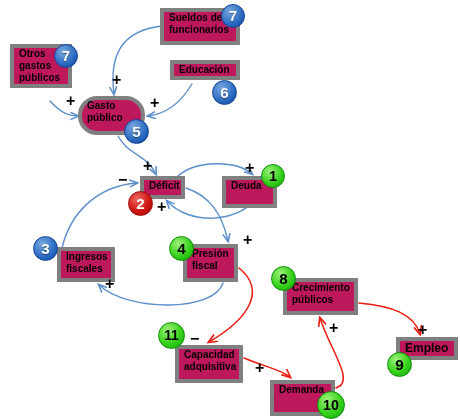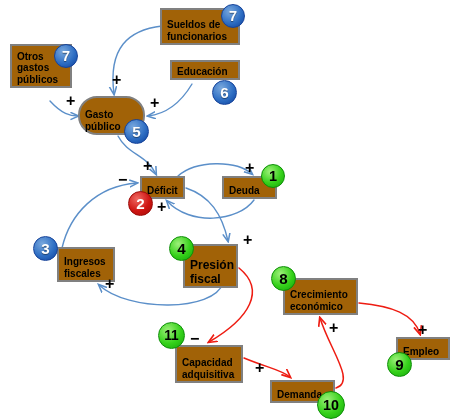--- a/index.html
+++ b/index.html
@@ -2,28 +2,28 @@
 <html><head>
 <meta charset="utf-8">
 <style>
   html,body{margin:0;padding:0;background:#ffffff;}
   body{font-family:"Liberation Sans",sans-serif;}
   #canvas{position:relative;width:460px;height:419px;background:#ffffff;overflow:hidden;}
   #edges{position:absolute;left:0;top:0;width:460px;height:419px;}
   .node{
     position:absolute;
     box-sizing:border-box;
-    border:2px solid #8b5cf6;
-    background:#a16207;
+    border:4px solid #8b5cf6;
+    background:#be185d;
     color:#000000;
     font-weight:bold;
     line-height:1.18;
     display:flex;
     flex-direction:column;
-    justify-content:flex-end;
+    justify-content:flex-start;
     padding-left:5px;
     z-index:4;
     white-space:pre-line;
   }
   .badge{
     position:absolute;
     border-radius:50%;
     display:flex;
     align-items:center;
     justify-content:center;
@@ -89,31 +89,31 @@
   <div id="node-layer">
       <div class="node" style="left: 10px; top: 44px; width: 62px; height: 44px; font-size: 10px; border-color: rgb(128, 128, 128);"><span>Otros
 gastos
 públicos</span></div>
       <div class="node" style="left: 160px; top: 8px; width: 80px; height: 37px; font-size: 10px; border-color: rgb(128, 128, 128);"><span>Sueldos de
 funcionarios</span></div>
       <div class="node" style="left: 170px; top: 60px; width: 70px; height: 20px; font-size: 10px; border-color: rgb(128, 128, 128);"><span>Educación</span></div>
       <div class="node" style="left: 78px; top: 96px; width: 67px; height: 39px; font-size: 10px; border-color: rgb(128, 128, 128); border-radius: 19px;"><span>Gasto
 público</span></div>
       <div class="node" style="left: 140px; top: 176px; width: 45px; height: 23px; font-size: 10px; border-color: rgb(128, 128, 128);"><span>Déficit</span></div>
-      <div class="node" style="left: 222px; top: 176px; width: 55px; height: 23px; font-size: 10px; border-color: rgb(128, 128, 128);"><span>Deuda</span></div>
+      <div class="node" style="left: 222px; top: 176px; width: 55px; height: 32px; font-size: 10px; border-color: rgb(128, 128, 128);"><span>Deuda</span></div>
       <div class="node" style="left: 57px; top: 247px; width: 58px; height: 35px; font-size: 10px; border-color: rgb(128, 128, 128);"><span>Ingresos
 fiscales</span></div>
-      <div class="node" style="left: 183px; top: 244px; width: 55px; height: 44px; font-size: 12px; border-color: rgb(128, 128, 128);"><span>Presión
+      <div class="node" style="left: 183px; top: 244px; width: 55px; height: 38px; font-size: 10px; border-color: rgb(128, 128, 128);"><span>Presión
 fiscal</span></div>
       <div class="node" style="left: 283px; top: 278px; width: 75px; height: 37px; font-size: 10px; border-color: rgb(128, 128, 128);"><span>Crecimiento
-económico</span></div>
-      <div class="node" style="left: 396px; top: 337px; width: 54px; height: 23px; font-size: 10px; border-color: rgb(128, 128, 128);"><span>Empleo</span></div>
+públicos</span></div>
+      <div class="node" style="left: 396px; top: 337px; width: 62px; height: 23px; font-size: 12px; border-color: rgb(128, 128, 128);"><span>Empleo</span></div>
       <div class="node" style="left: 175px; top: 345px; width: 68px; height: 38px; font-size: 10px; border-color: rgb(128, 128, 128);"><span>Capacidad
 adquisitiva</span></div>
-      <div class="node" style="left: 270px; top: 380px; width: 65px; height: 23px; font-size: 10px; border-color: rgb(128, 128, 128);"><span>Demanda</span></div>
+      <div class="node" style="left: 270px; top: 380px; width: 65px; height: 36px; font-size: 10px; border-color: rgb(128, 128, 128);"><span>Demanda</span></div>
     </div>
   <div id="badge-layer">
       <div class="badge blue" style="left: 54px; top: 44px; width: 22px; height: 22px; font-size: 14.52px;">7</div>
       <div class="badge blue" style="left: 221px; top: 4px; width: 22px; height: 22px; font-size: 14.52px;">7</div>
       <div class="badge blue" style="left: 212px; top: 80px; width: 23px; height: 23px; font-size: 15.18px;">6</div>
       <div class="badge blue" style="left: 124px; top: 119px; width: 23px; height: 23px; font-size: 15.18px;">5</div>
       <div class="badge green" style="left: 261px; top: 164px; width: 22px; height: 22px; font-size: 14.52px;">1</div>
       <div class="badge red" style="left: 128px; top: 191px; width: 23px; height: 23px; font-size: 15.18px;">2</div>
       <div class="badge blue" style="left: 33px; top: 236px; width: 23px; height: 23px; font-size: 15.18px;">3</div>
       <div class="badge green" style="left: 169px; top: 236px; width: 23px; height: 23px; font-size: 15.18px;">4</div>

